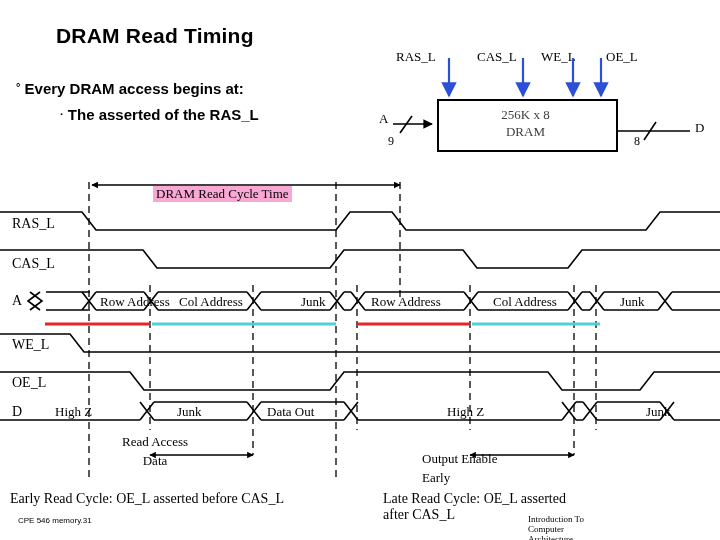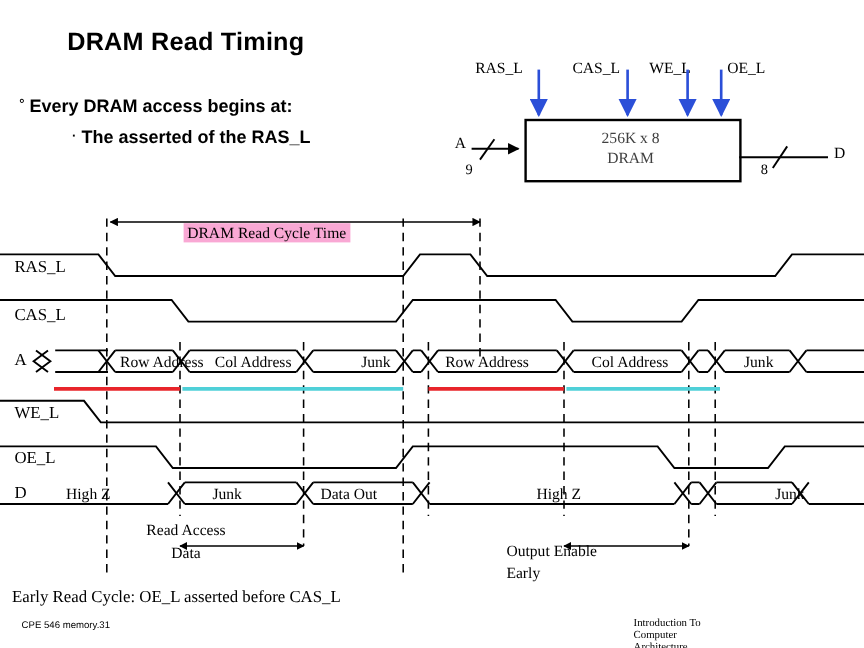--- a/index.html
+++ b/index.html
@@ -205,16 +205,17 @@
   <div class="abs smalltxt" style="left:100px;top:432px;width:110px;text-align:center;line-height:19px;">
     <div>Read Access</div>
     <div>Data</div>
   </div>
   <div class="abs smalltxt" style="left:422px;top:449px;width:130px;line-height:19px;">
     <div>Output Enable</div>
     <div>Early</div>
   </div>
 
   <div class="abs captionL">Early Read Cycle: OE_L asserted before CAS_L</div>
+  <div class="abs captionR">Late Read Cycle: OE_L asserted after CAS_L</div>
 
   <div class="abs footleft">CPE 546  memory.31</div>
   <div class="abs footright">Introduction To Computer Architecture</div>
 </div>
 
 </body></html>

